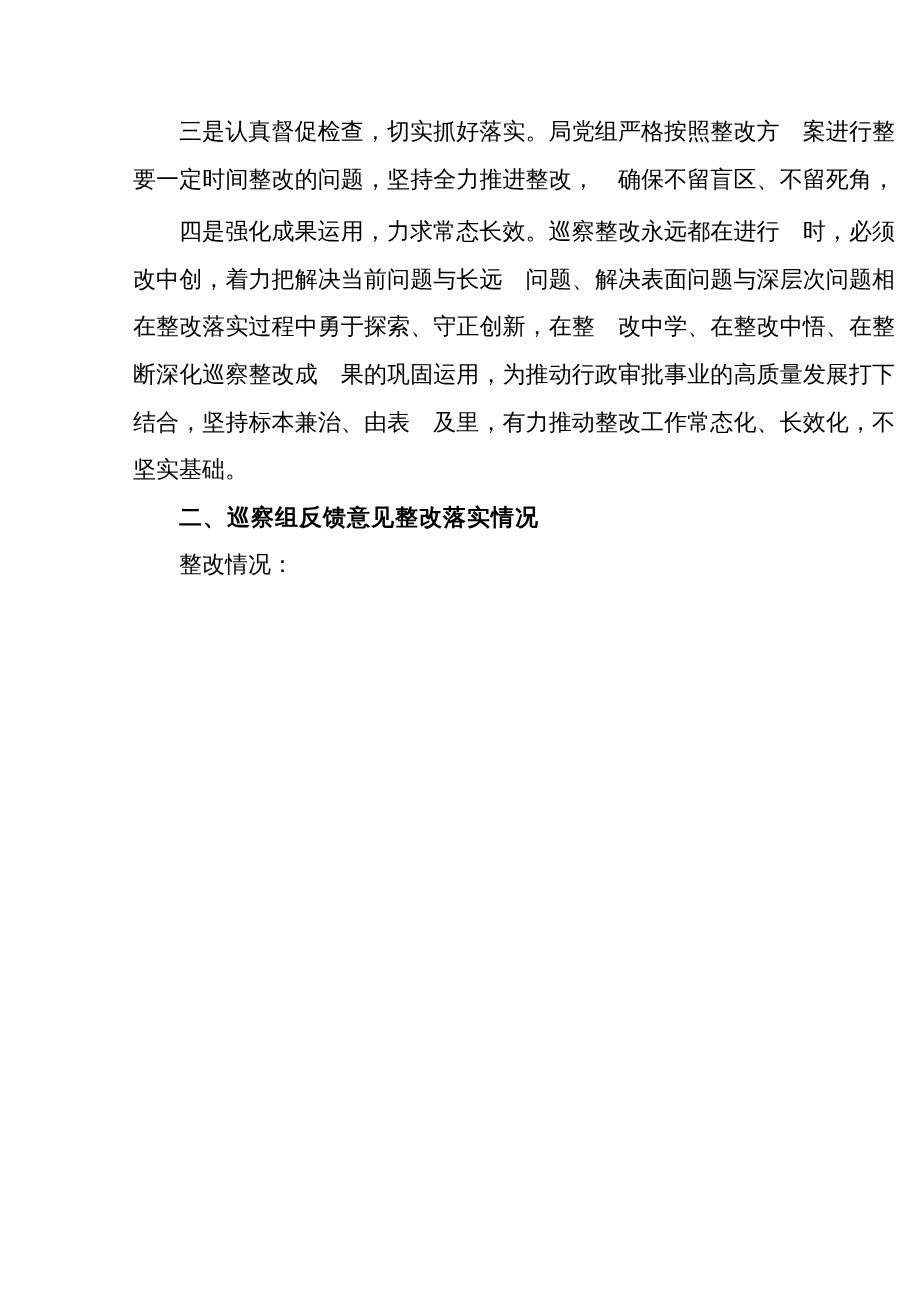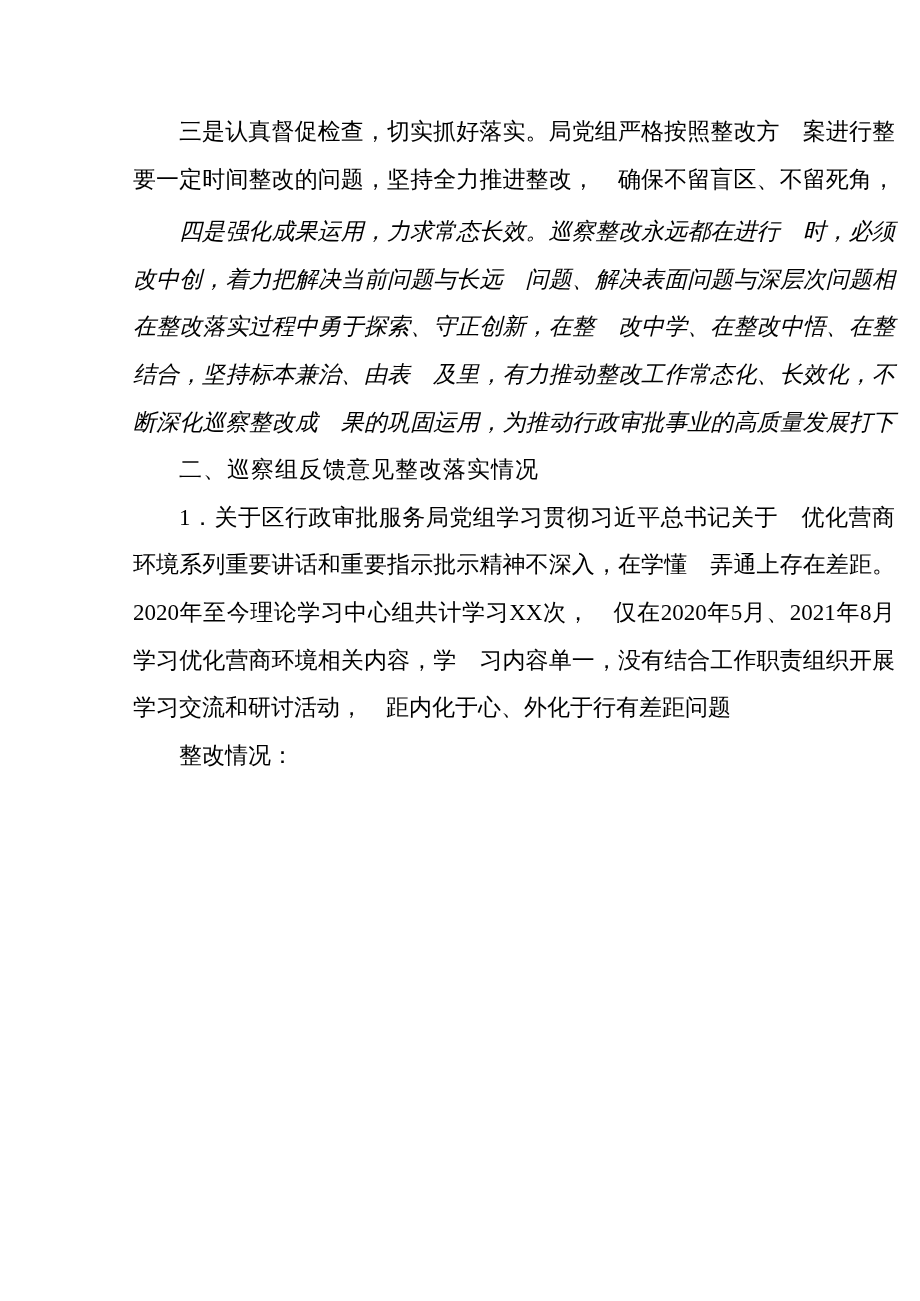--- a/index.html
+++ b/index.html
@@ -19,60 +19,54 @@
     left: 133px;
     top: 108px;
     width: 762px;
     color: #000000;
     font-family: "Liberation Serif", "DejaVu Serif", serif;
     font-size: 23px;
     line-height: 47.6px;
   }
   .paragraph { margin: 0; }
   
-  .content .paragraph:nth-child(2) { margin-top: 5px; font-style: italic; }
+  .content .paragraph:nth-child(2) { margin-top: 5px; }
   .line {
     white-space: pre-wrap;
     min-height: 47.6px;
   }
   .line.indent { text-indent: 46px; }
   .line.fill {
     text-align: justify;
     text-align-last: justify;
   }
   .line.tight { margin-top: -17.6px; }
   .paragraph.heading .line {
-    font-weight: normal;
+    font-weight: bold;
     font-family: "Liberation Sans", "DejaVu Sans", sans-serif;
     letter-spacing: 1px;
   }
 </style>
 </head>
 <body>
 
 <div class="page" style="background: rgb(255, 255, 255);">
   <div class="content" style="color: rgb(0, 0, 0);">
       <div class="paragraph body">
         <div class="line indent fill">三是认真督促检查，切实抓好落实。局党组严格按照整改方　案进行整</div>
         <div class="line fill">要一定时间整改的问题，坚持全力推进整改，　确保不留盲区、不留死角，</div>
       </div>
       <div class="paragraph body">
         <div class="line indent fill">四是强化成果运用，力求常态长效。巡察整改永远都在进行　时，必须</div>
         <div class="line fill">改中创，着力把解决当前问题与长远　问题、解决表面问题与深层次问题相</div>
         <div class="line fill">在整改落实过程中勇于探索、守正创新，在整　改中学、在整改中悟、在整</div>
+        <div class="line fill">断深化巡察整改成　果的巩固运用，为推动行政审批事业的高质量发展打下</div>
         <div class="line fill">结合，坚持标本兼治、由表　及里，有力推动整改工作常态化、长效化，不</div>
-        <div class="line fill">断深化巡察整改成　果的巩固运用，为推动行政审批事业的高质量发展打下</div>
+        <div class="line">坚实基础。</div>
       </div>
       <div class="paragraph heading">
         <div class="line indent">二、巡察组反馈意见整改落实情况</div>
-      </div>
-      <div class="paragraph body">
-        <div class="line indent fill">1．关于区行政审批服务局党组学习贯彻习近平总书记关于　优化营商</div>
-        <div class="line fill">环境系列重要讲话和重要指示批示精神不深入，在学懂　弄通上存在差距。</div>
-        <div class="line fill">2020年至今理论学习中心组共计学习XX次，　仅在2020年5月、2021年8月</div>
-        <div class="line fill">学习优化营商环境相关内容，学　习内容单一，没有结合工作职责组织开展</div>
-        <div class="line">学习交流和研讨活动，　距内化于心、外化于行有差距问题</div>
       </div>
       <div class="paragraph body">
         <div class="line indent">整改情况：</div>
       </div>
     </div>
 </div>
 
 </body></html>

